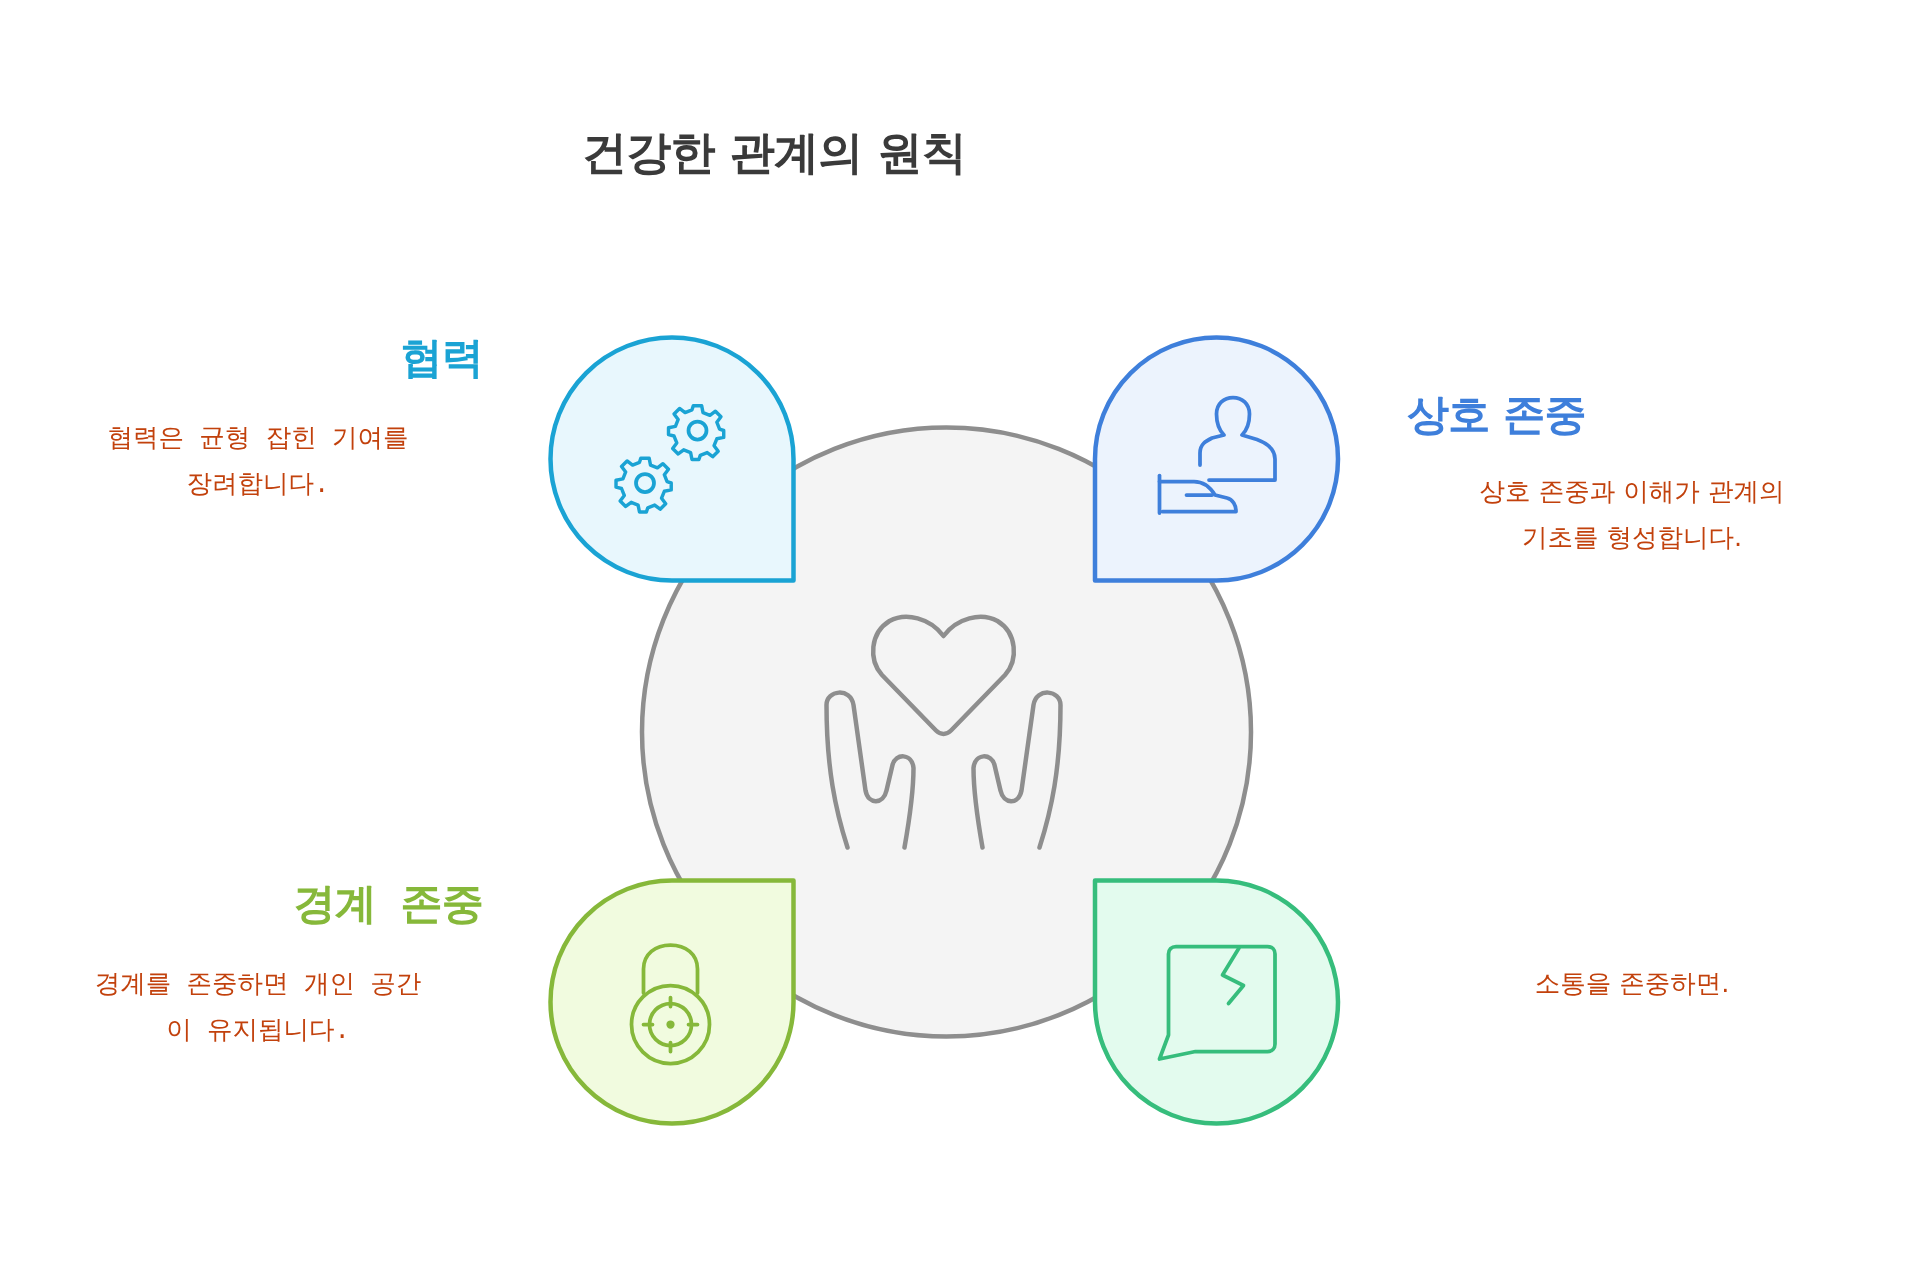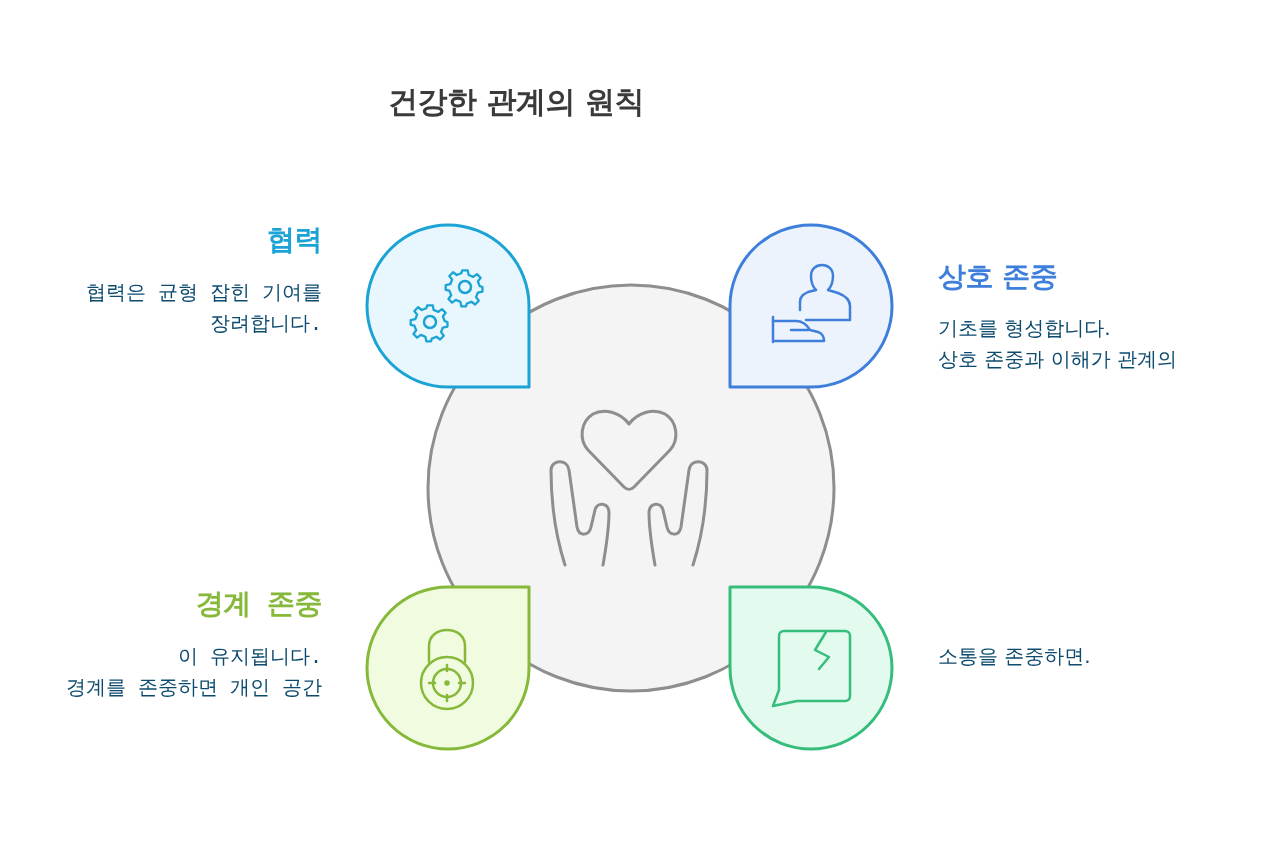--- a/index.html
+++ b/index.html
@@ -5,21 +5,21 @@
     html, body { margin: 0; padding: 0; background: #ffffff; }
     body { width: 1280px; height: 841px; position: relative; overflow: hidden;
            font-family: "DejaVu Sans", "Liberation Sans", sans-serif; }
     .title { position: absolute; left: 0; width: 1032px; top: 82px; text-align: center;
              font-size: 30px; font-weight: bold; color: #3a3a3a; letter-spacing: -0.5px; }
     .canvas { position: absolute; left: 0; top: 0; width: 1280px; height: 841px; }
     .block { position: absolute; width: 300px; }
     .block.left { text-align: right; font-family: Liberation Mono, monospace; }
     .block.right { text-align: left; margin-top: 35px; }
     .block .heading { font-size: 28px; font-weight: bold; line-height: 36px; letter-spacing: -0.5px; }
-    .block .desc { font-size: 20px; color: #0c4a6e; line-height: 31px; margin-top: 18px; }
+    .block .desc { font-size: 17px; color: #c2410c; line-height: 31px; margin-top: 18px; text-align: center; }
   </style>
 </head>
 <body>
 
 <div class="title">건강한 관계의 원칙</div>
 
 <svg class="canvas" width="1280" height="841" viewBox="0 0 1280 841" xmlns="http://www.w3.org/2000/svg">
 
   <circle cx="631" cy="488" r="203" fill="#f4f4f4" stroke="#8e8e8e" stroke-width="3"></circle>
 
@@ -77,30 +77,30 @@
   <div class="heading" style="color:#1aa3d4;">협력</div>
   <div class="desc">
     <div>협력은 균형 잡힌 기여를</div>
     <div>장려합니다.</div>
   </div>
 </div>
 
 <div class="block right" style="left:938px; top:224px;">
   <div class="heading" style="color:#3e7fdb;">상호 존중</div>
   <div class="desc">
+    <div>상호 존중과 이해가 관계의</div>
     <div>기초를 형성합니다.</div>
-    <div>상호 존중과 이해가 관계의</div>
   </div>
 </div>
 
 <div class="block left" style="left:22px; top:588px;">
   <div class="heading" style="color:#86b83a;">경계 존중</div>
   <div class="desc">
+    <div>경계를 존중하면 개인 공간</div>
     <div>이 유지됩니다.</div>
-    <div>경계를 존중하면 개인 공간</div>
   </div>
 </div>
 
 <div class="block right" style="left:938px; top:588px;">
   <div class="desc">
     <div>소통을 존중하면.</div>
   </div>
 </div>
 
 </body></html>

